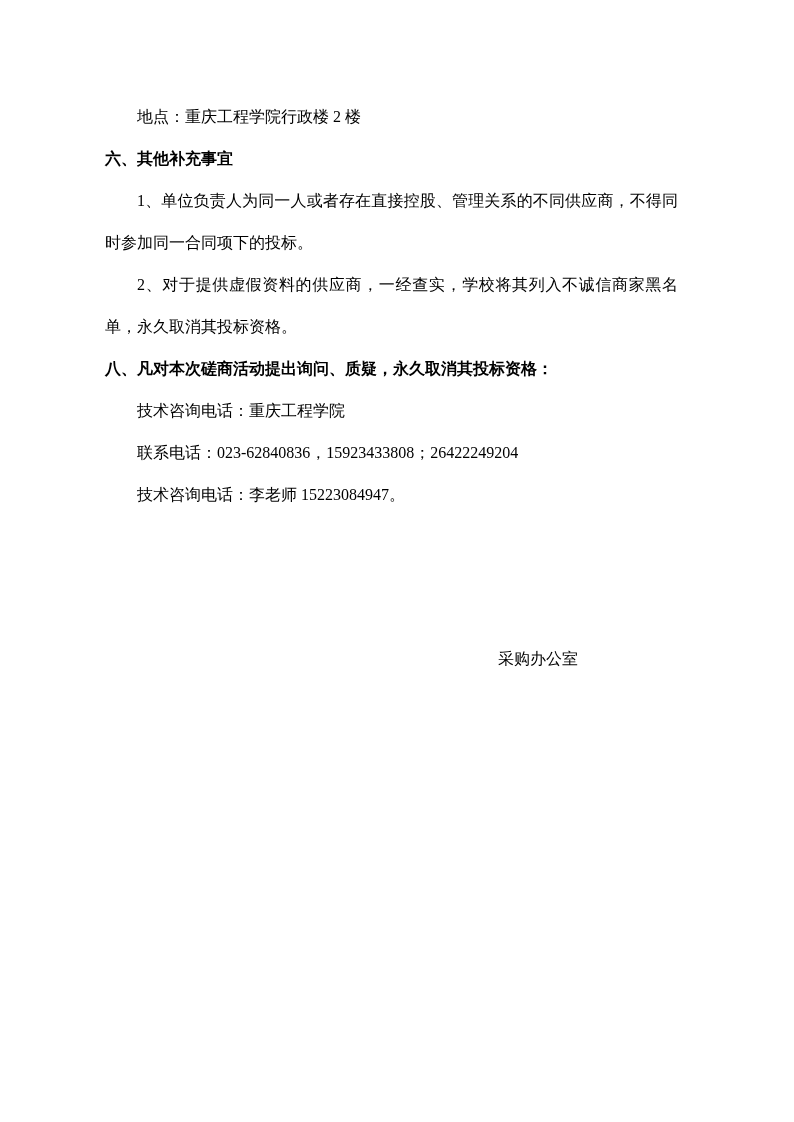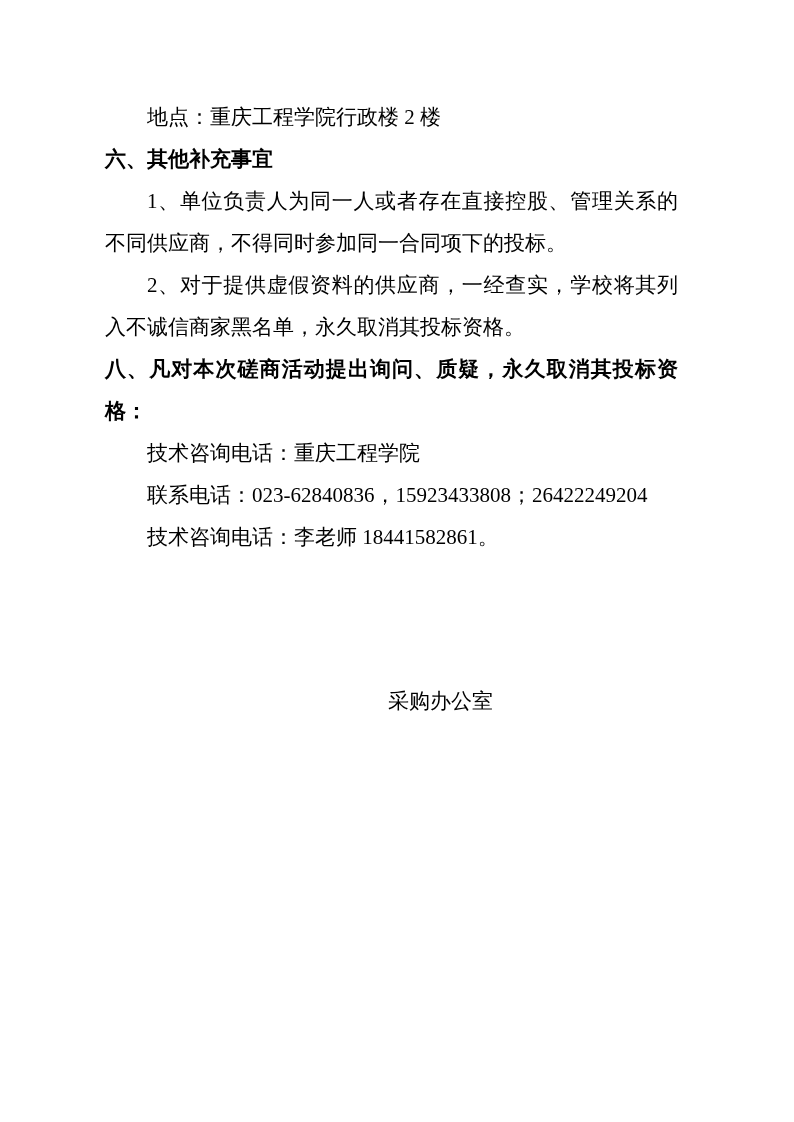--- a/index.html
+++ b/index.html
@@ -16,41 +16,41 @@
     color: #000000;
     padding: 96px 116px 0 105px;
     font-family: "Liberation Serif", "DejaVu Serif", serif;
     font-size: 21px;
     line-height: 42px;
     overflow: hidden;
   }
   .page p, .page h2 {
     margin: 0;
     padding: 0;
-    font-size: 21px;
+    font-size: 16px;
     line-height: 42px;
     text-align: justify;
   }
   .indent {
     text-indent: 2em;
   }
   .heading {
     font-weight: bold;
   }
   .signature {
     margin-top: 123px;
     margin-left: auto;
     margin-right: -10px;
     width: 300px;
     text-align: center;
     line-height: 40px;
   }
   .signature p {
     line-height: 40px;
-    text-align: left;
+    text-align: center;
   }
 </style>
 </head>
 <body>
 
 <div class="page">
 
   <p class="indent">地点：重庆工程学院行政楼 2 楼</p>
 
   <h2 class="heading">六、其他补充事宜</h2>
@@ -60,19 +60,19 @@
   <p class="indent">2、对于提供虚假资料的供应商，一经查实，学校将其列入不诚信商家黑名单，永久取消其投标资格。</p>
 
   <h2 class="heading">八、凡对本次磋商活动提出询问、质疑，永久取消其投标资格：</h2>
 
   <p class="indent">技术咨询电话：重庆工程学院</p>
 
 
 
   <p class="indent">联系电话：023-62840836，15923433808；26422249204</p>
 
-  <p class="indent">技术咨询电话：李老师 18441582861。</p>
+  <p class="indent">技术咨询电话：李老师 15223084947。</p>
 
   <div class="signature">
     <p>采购办公室</p>
   </div>
 
 </div>
 
 </body></html>

